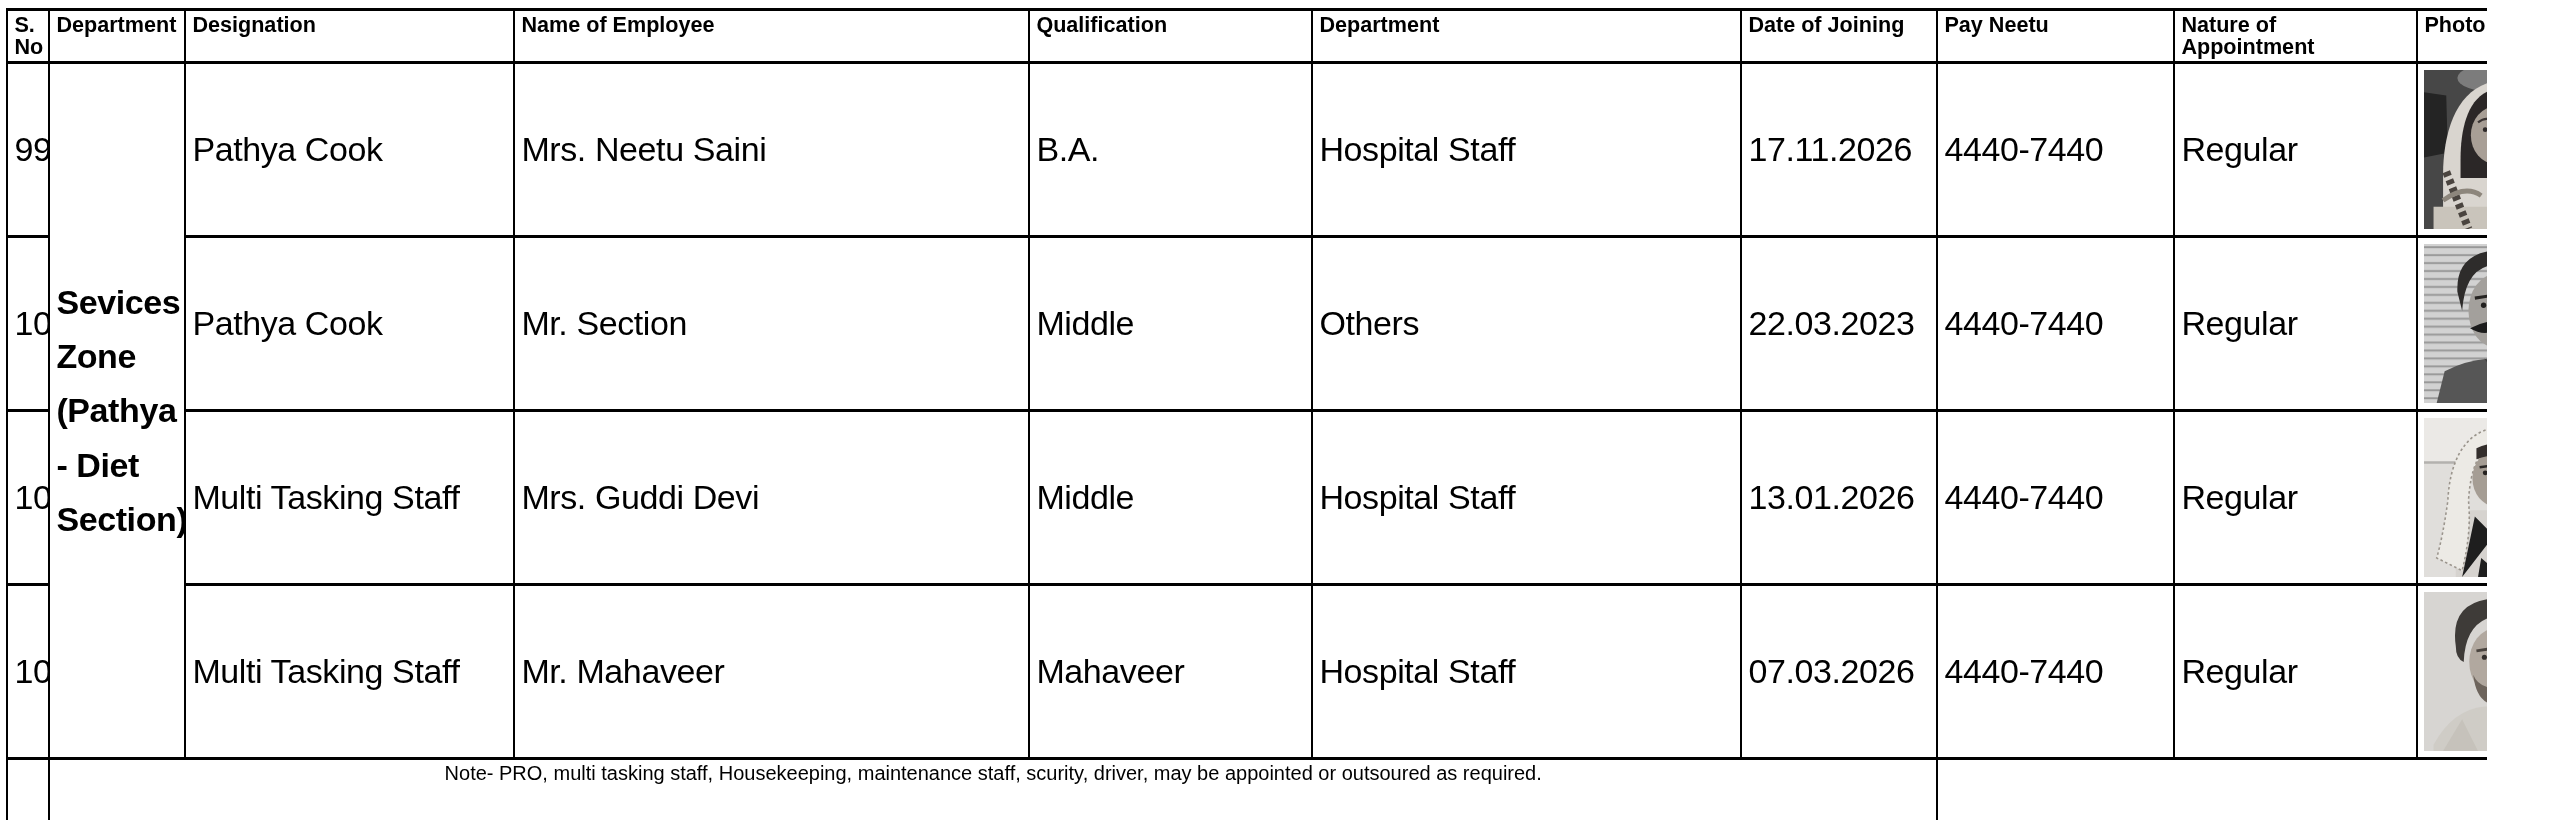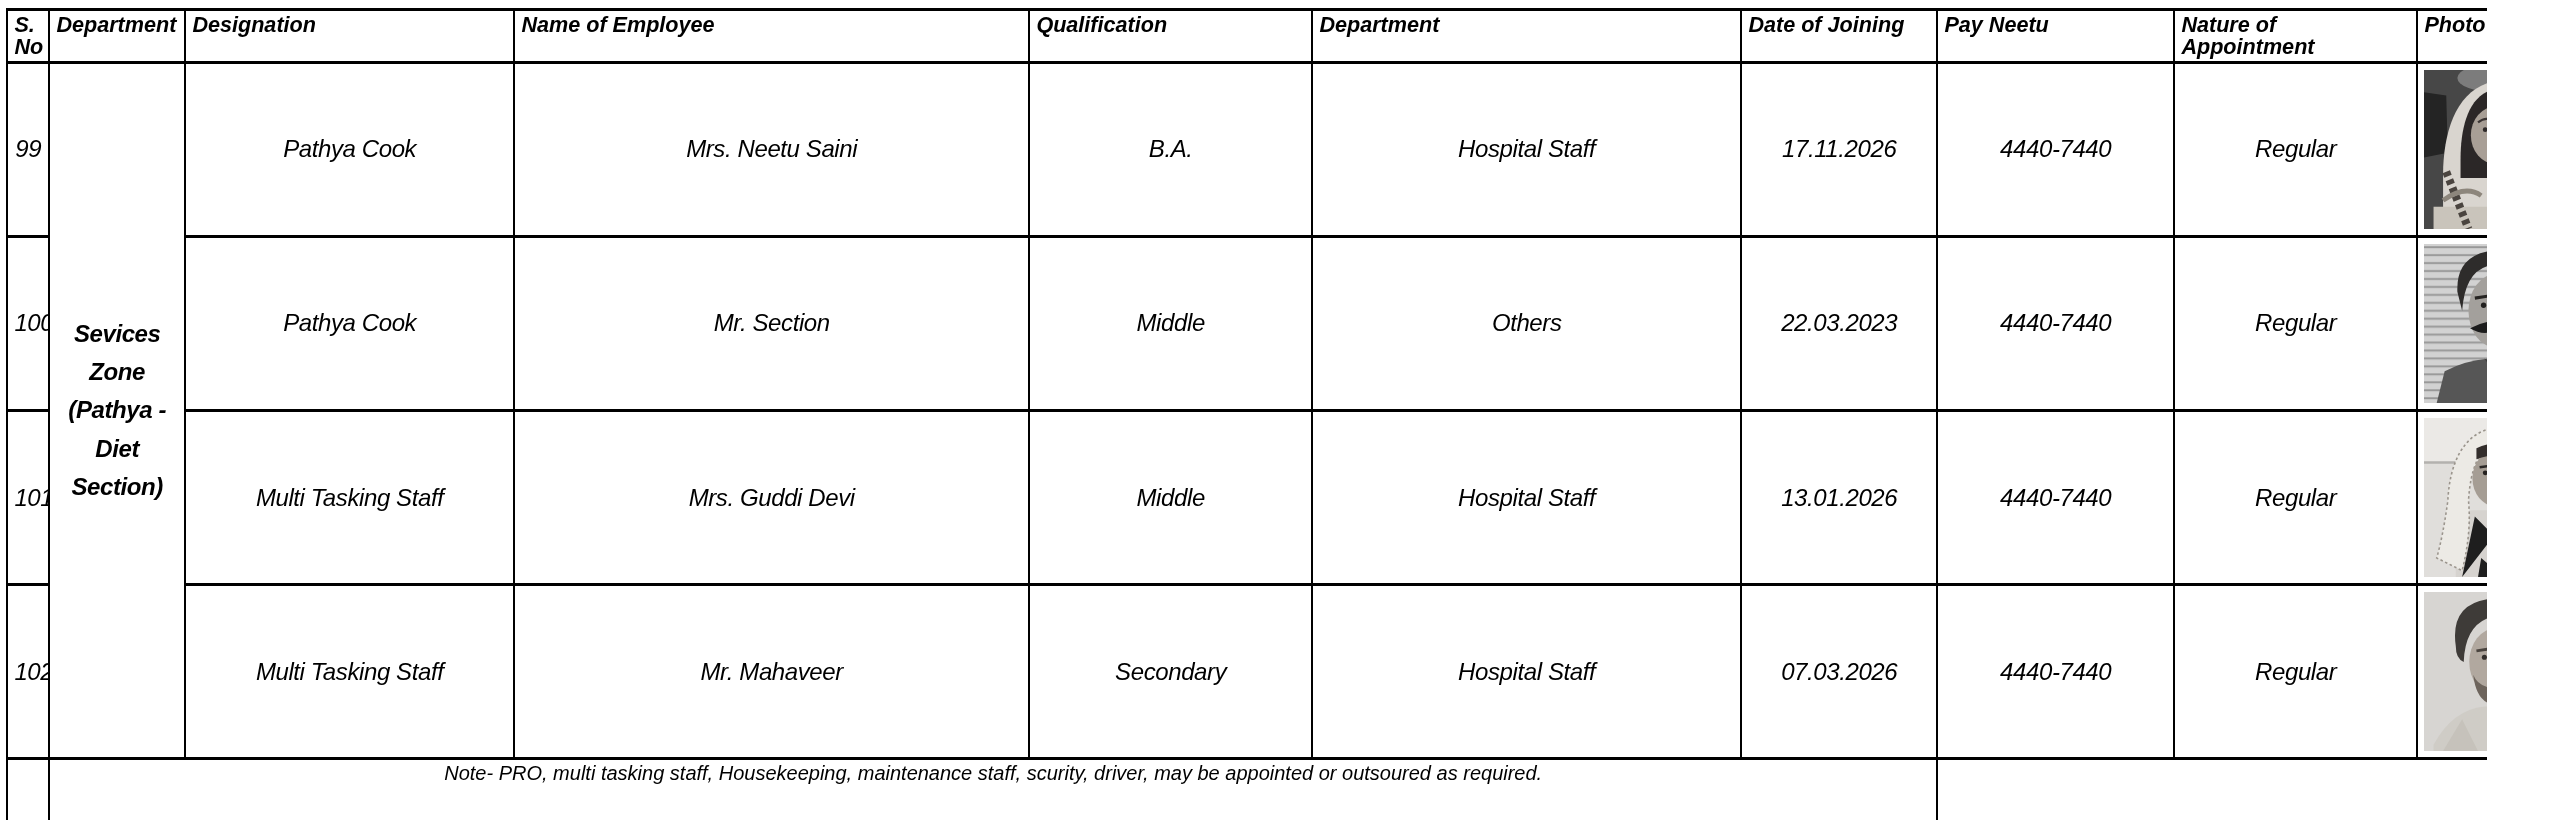--- a/index.html
+++ b/index.html
@@ -8,21 +8,20 @@
     background:#ffffff;
     font-family:"Liberation Sans", sans-serif;
     -webkit-font-smoothing:antialiased;
   }
   .page{
     position:relative;
     width:2487px;
     height:820px;
     background:#fff;
     overflow:hidden;
-    font-style:italic;
   }
   table.roster{
     position:absolute;
     left:6.2px;
     top:7.7px;
     border-collapse:collapse;
     table-layout:fixed;
     width:2568px;
     background:#fff;
     color:#000;
@@ -46,24 +45,24 @@
     line-height:1.05;
     padding-top:3.1px;
   }
   th.h-sno{font-size:18.5px;}
   th.h-dept2{font-size:29px; vertical-align:middle;}
   th.h-date, th.h-pay{text-align:center;margin-left:16px;}
   th.h-photo{text-align:center; font-size:17px;}
   
   tr.datarow{height:171px;}
   tr.datarow td{
-    font-size:24px;
+    font-size:34px;
     letter-spacing:-0.4px;
     vertical-align:middle;
-    text-align:center;
+    text-align:left;
   }
   td.c-sno{
     font-size:17px;
     letter-spacing:0;
     text-align:center;
     padding:1.5px 1.5px;
   }
   td.c-deptgroup{
     font-weight:bold;
     font-size:16px;
@@ -231,21 +230,21 @@
             <path d="M42 56 q3 4 6 0 l2 10 q-5 3 -10 0 Z" fill="#c9c5bf"></path>
           </svg>
         </span>
       </td>
     </tr>
 
     <tr class="datarow">
       <td class="c-sno">102</td>
       <td>Multi Tasking Staff</td>
       <td>Mr. Mahaveer</td>
-      <td>Secondary</td>
+      <td>Mahaveer</td>
       <td>Hospital Staff</td>
       <td class="c-date">07.03.2026</td>
       <td class="c-pay">4440-7440</td>
       <td>Regular</td>
       <td class="c-photo">
         <span class="photo-box">
           <svg viewBox="0 0 90 100" preserveAspectRatio="none" aria-hidden="true">
             <rect width="90" height="100" fill="#d7d5d2"></rect>
             <rect x="62" width="28" height="46" fill="#e2e0dd"></rect>
             <path d="M66 4 l18 8 M64 16 l22 8 M66 30 l20 6" stroke="#bab8b5" stroke-width="1.4" fill="none"></path>

